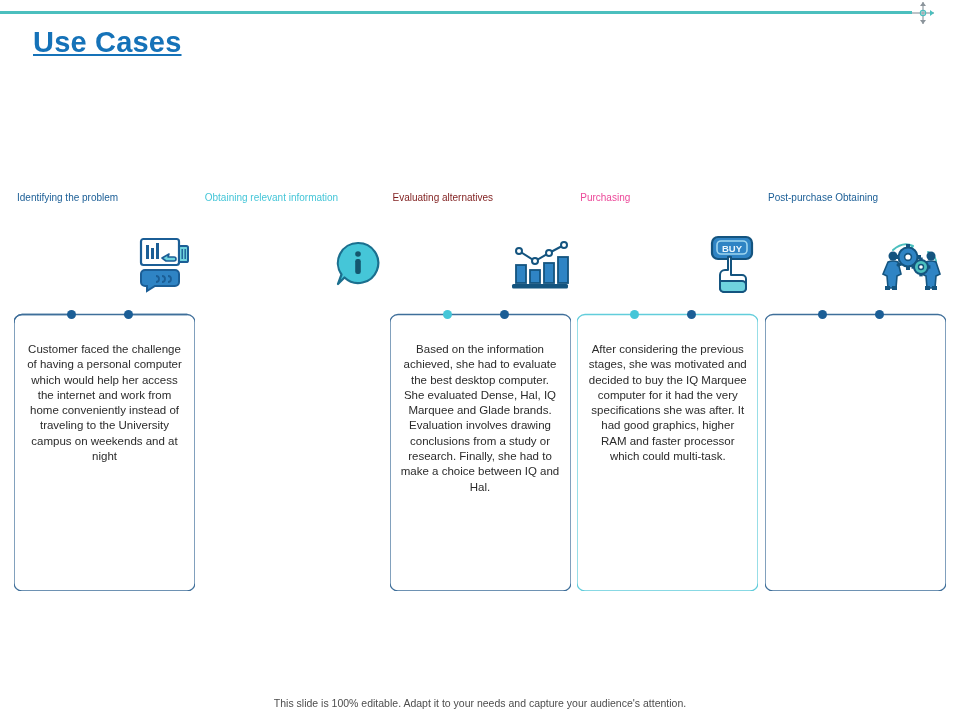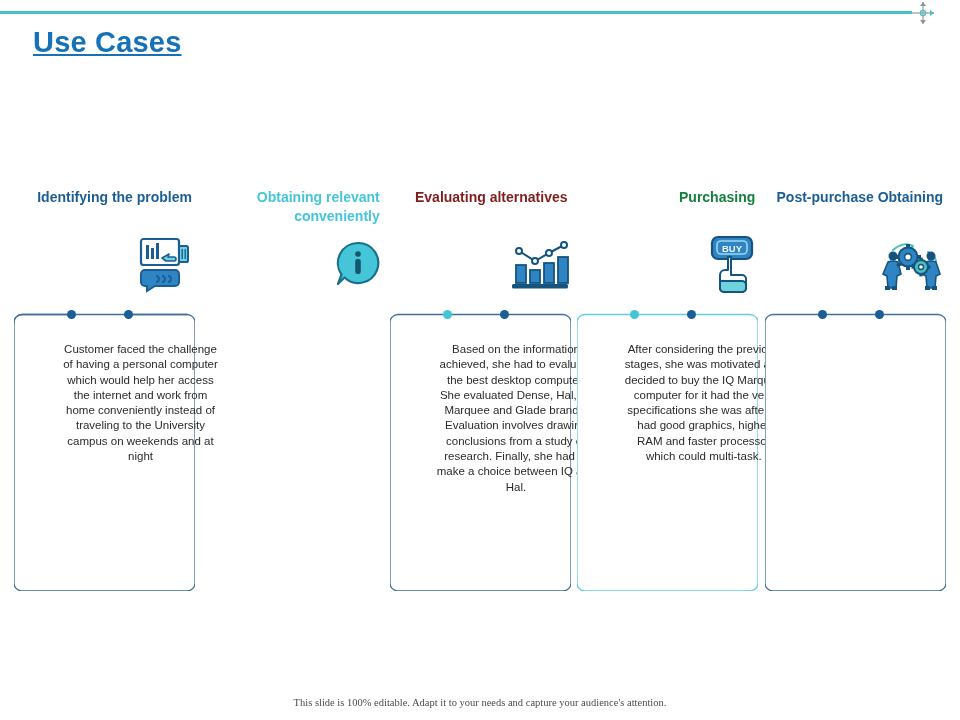--- a/index.html
+++ b/index.html
@@ -54,24 +54,24 @@
     justify-content: space-between;
   }
   .col {
     width: 181px;
     display: flex;
     flex-direction: column;
     align-items: center;
   }
 
   .col-title {
-    font-size: 14px;
-    font-weight: bold;
+    font-size: 10px;
+    font-weight: normal;
     line-height: 19px;
-    text-align: right;
+    text-align: left;
     height: 42px;
     width: 175px;
   }
 
   .icon-wrap {
     height: 66px;
     width: 100%;
     display: flex;
     align-items: center;
     justify-content: flex-end;
@@ -92,42 +92,40 @@
   }
   .card-text {
     position: absolute;
     left: 10px;
     top: 36px;
     width: 161px;
     font-size: 11.5px;
     line-height: 15.3px;
     color: #2b2b2b;
     text-align: center;
-    margin-left: 36px;
   }
   .dot {
     position: absolute;
     width: 9px;
     height: 9px;
     border-radius: 50%;
     top: 4px;
   }
   .dot.left  { left: 53px; }
   .dot.right { left: 110px; }
 
   
   .footer {
     position: absolute;
     left: 0;
     top: 697px;
     width: 960px;
     text-align: center;
     font-size: 10.5px;
     color: #4d4d4d;
-    font-family: Liberation Serif, serif;
   }
 </style>
 </head>
 <body>
 
 <div class="top-rule"></div>
 <svg class="top-marker" viewBox="0 0 34 26">
   <path d="M17 2 L17 24" stroke="#9aa3aa" stroke-width="1.3" fill="none"></path>
   <path d="M6 13 L28 13" stroke="#9aa3aa" stroke-width="1.3" fill="none"></path>
   <path d="M17 2 l-3 4 h6 z" fill="#8b949b"></path>
@@ -164,21 +162,21 @@
         <path d="M0 16.5 A8 8 0 0 1 8 8.5 H55" fill="none" stroke="#3f6f9a" stroke-width="1.3" stroke-linecap="round"></path>
         <line x1="110" y1="8.5" x2="173" y2="8.5" stroke="#3f6f9a" stroke-width="1.3" stroke-linecap="round"></line>
       </svg>
       <div class="dot left" style="background:#1b5e96"></div>
       <div class="dot right" style="background:#1b5e96"></div>
       <div class="card-text">Customer faced the challenge of having a personal computer which would help her access the internet and work from home conveniently instead of traveling to the University campus on weekends and at night</div>
     </div>
   </div>
 
   <div class="col">
-    <div class="col-title" style="color:#45c6d8">Obtaining relevant conveniently</div>
+    <div class="col-title" style="color:#45c6d8">Obtaining relevant information</div>
     <div class="icon-wrap">
       <svg width="50" height="52" viewBox="0 0 50 52">
         <path d="M25 4 A20 20 0 1 1 11.5 38.5 L5 45 L8.5 35.5 A20 20 0 0 1 25 4 Z" fill="#45c6d8" stroke="#1b6f8e" stroke-width="2.2" stroke-linejoin="round"></path>
         <circle cx="25" cy="15" r="2.8" fill="#14566e"></circle>
         <rect x="22.2" y="20" width="5.6" height="15" rx="2.3" fill="#14566e"></rect>
       </svg>
     </div>
   </div>
 
   <div class="col">
@@ -201,21 +199,21 @@
       <svg class="card-svg" width="181" height="285" viewBox="0 0 181 285">
         <path d="M8 8.5 H55 M110 8.5 H173 A8 8 0 0 1 181 16.5 V277 A8 8 0 0 1 173 285 H8 A8 8 0 0 1 0 277 V16.5 A8 8 0 0 1 8 8.5 Z" fill="#ffffff" stroke="#3f6f9a" stroke-width="1.3" stroke-linecap="round"></path>
       </svg>
       <div class="dot left" style="background:#45c6d8"></div>
       <div class="dot right" style="background:#1b5e96"></div>
       <div class="card-text">Based on the information achieved, she had to evaluate the best desktop computer. She evaluated Dense, Hal, IQ Marquee and Glade brands. Evaluation involves drawing conclusions from a study or research. Finally, she had to make a choice between IQ and Hal.</div>
     </div>
   </div>
 
   <div class="col">
-    <div class="col-title" style="color:#15803d">Purchasing</div>
+    <div class="col-title" style="color:#ec4899">Purchasing</div>
     <div class="icon-wrap">
       <svg width="52" height="60" viewBox="0 0 52 60">
         <rect x="6" y="2" width="40" height="22" rx="6" fill="#2f84c4" stroke="#14547f" stroke-width="2.2"></rect>
         <rect x="11" y="6" width="30" height="13" rx="4" fill="none" stroke="#9fd6ef" stroke-width="1.6"></rect>
         <text x="26" y="16.5" font-family="Liberation Sans, sans-serif" font-size="9.5" font-weight="bold" fill="#eaf6fc" text-anchor="middle">BUY</text>
         <path d="M22 22 v13 h-3 a5 5 0 0 0 -5 5 v13 a4 4 0 0 0 4 4 h18 a4 4 0 0 0 4 -4 v-9 a4 4 0 0 0 -4 -4 h-11 v-18 a3.5 3.5 0 0 0 -3 0 z" fill="#ffffff" stroke="#14547f" stroke-width="2" stroke-linejoin="round"></path>
         <path d="M14 46 h22 a4 4 0 0 1 4 4 v3 a4 4 0 0 1 -4 4 h-18 a4 4 0 0 1 -4 -4 z" fill="#6fd3de" stroke="#14547f" stroke-width="2"></path>
       </svg>
     </div>
     <div class="card-outer">

